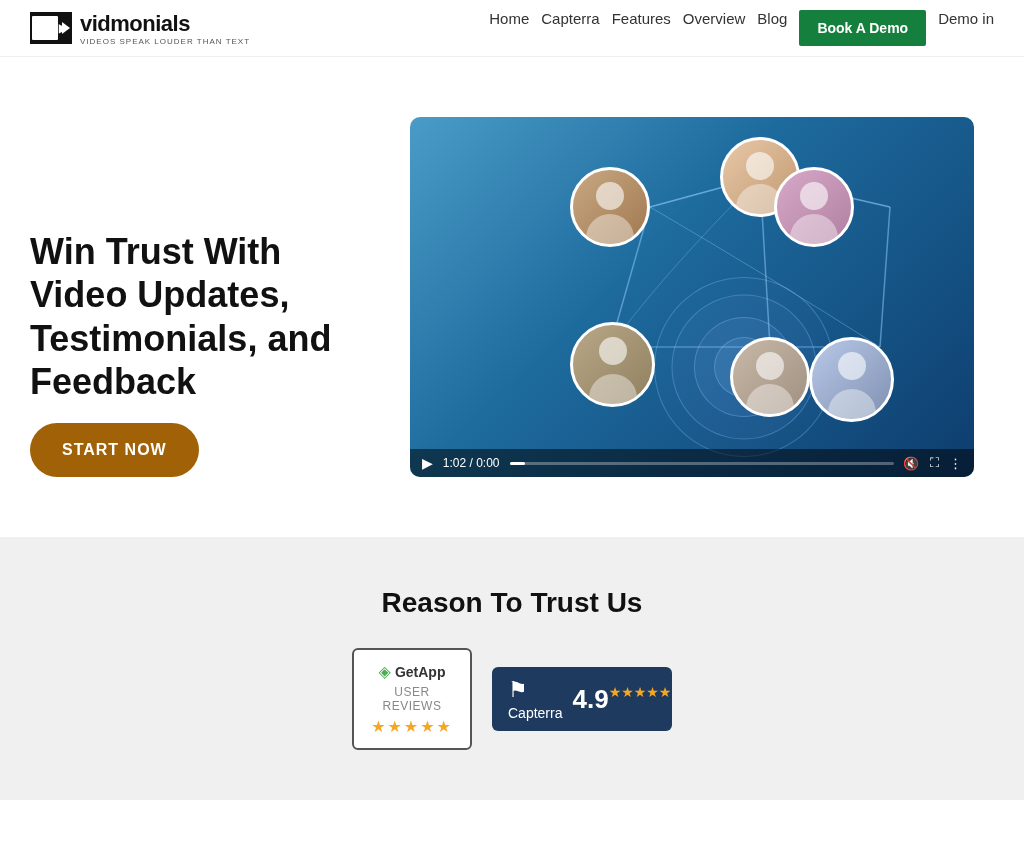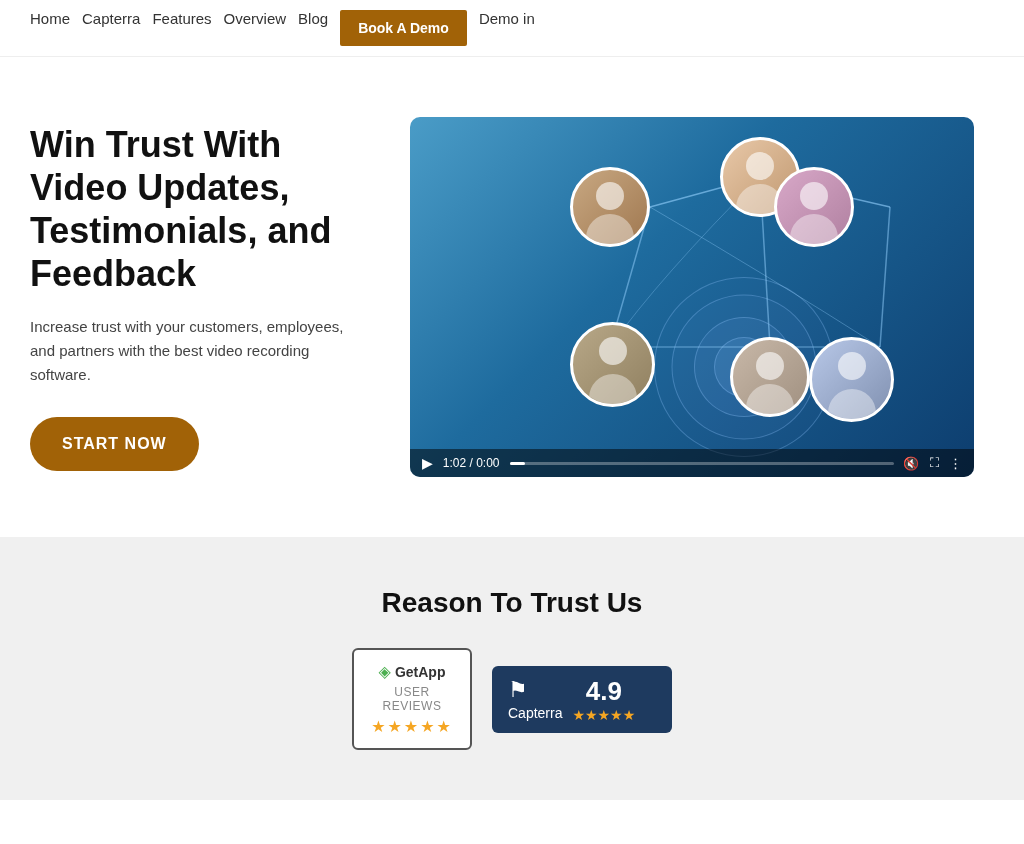--- a/index.html
+++ b/index.html
@@ -55,39 +55,39 @@
       display: flex;
       gap: 12px;
     }
     .nav-link {
       color: #333;
       text-decoration: none;
       font-size: 15px;
       cursor: pointer;
     }
     .btn-book-demo {
-      background: #a16207;
+      background: #15803d;
       color: #fff;
       border: none;
       padding: 10px 18px;
       font-size: 14px;
       font-weight: bold;
       cursor: pointer;
       border-radius: 2px;
     }
     .nav-signin {
       color: #333;
       font-size: 15px;
       cursor: pointer;
     }
 
     
     .hero {
       display: flex;
-      align-items: center;
+      align-items: flex-end;
       padding: 60px 50px 60px 30px;
       gap: 40px;
       background: #fff;
     }
     .hero-text {
       flex: 0 0 340px;
     }
     .hero-heading {
       font-size: 36px;
       font-weight: 900;
@@ -315,52 +315,64 @@
       color: #fff;
       margin-bottom: 2px;
     }
     .capterra-name {
       font-size: 14px;
       font-weight: normal;
       color: #fff;
     }
     .capterra-right {
       display: flex;
-      flex-direction: column;
-      align-items: center;
+      flex-direction: row;
+      align-items: flex-start;
     }
     .capterra-score {
       font-size: 26px;
       font-weight: 900;
       color: #fff;
     }
     .capterra-stars {
       color: #f5a623;
       font-size: 14px;
     }
   </style>
 </head>
 <body>
 
 <header>
+  <div class="logo-area">
+    <div class="logo-icon">
+      <svg width="42" height="32" viewBox="0 0 42 32">
+        <rect width="42" height="32" fill="#111"></rect>
+        <rect x="2" y="4" width="26" height="24" rx="1" fill="#fff"></rect>
+        <polygon points="32,10 40,16 32,22" fill="#fff"></polygon>
+      </svg>
+    </div>
+    <div class="logo-text-area">
+      <span class="logo-name">vidmonials</span>
+      <span class="logo-tagline">VIDEOS SPEAK LOUDER THAN TEXT</span>
+    </div>
+  </div>
   <nav>
     <a class="nav-link">Home</a>
     <a class="nav-link">Capterra</a>
     <a class="nav-link">Features</a>
     <a class="nav-link">Overview</a>
     <a class="nav-link">Blog</a>
     <button class="btn-book-demo">Book A Demo</button>
     <span class="nav-signin">Demo in</span>
   </nav>
 </header>
 
 <section class="hero">
   <div class="hero-text">
     <h1 class="hero-heading">Win Trust With Video Updates, Testimonials, and Feedback</h1>
-    <p class="hero-subtext">Increase trust with your customers, employees, and partners with the best video recording software.</p>
     <button class="btn-start-now">START NOW</button>
   </div>
 
   <div class="video-container">
     <div class="video-bg">
 
       <div class="rings-container">
         <div class="ring ring-4"></div>
         <div class="ring ring-3"></div>
         <div class="ring ring-2"></div>

